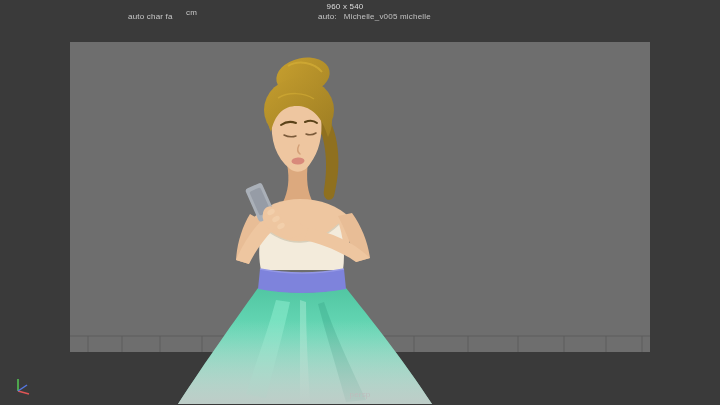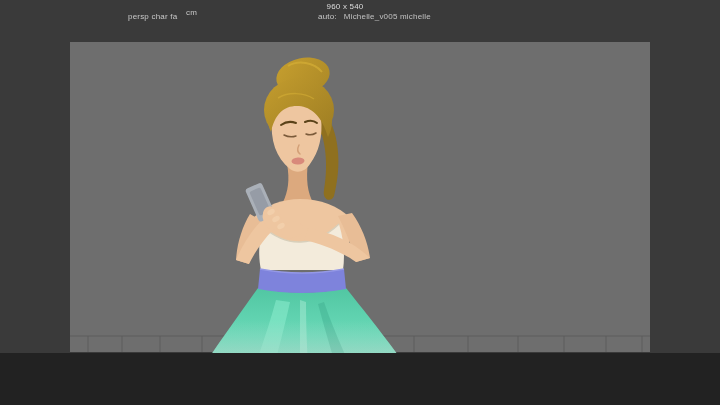--- a/index.html
+++ b/index.html
@@ -1,18 +1,18 @@
 <!DOCTYPE html>
 <html><head>
 <meta charset="utf-8">
 <style>
   html,body{margin:0;padding:0;background:#222;}
   .stage{
     position:relative;
-    width:720px;height:353px;
+    width:720px;height:405px;
     background:#3a3a3a;
     overflow:hidden;
     font-family:"Liberation Sans", sans-serif;
   }
   .gate{
     position:absolute;
     left:70px;top:42px;width:580px;height:310px;
     background:#6e6e6e;
   }
   .hud{
@@ -133,21 +133,21 @@
         <path d="M 306,134 Q 311,136 316,133" fill="none" stroke="#7a5a3a" stroke-width="1.5" stroke-linecap="round"></path>
         <path d="M 299,145 Q 296,151 300,154" fill="none" stroke="#d3a077" stroke-width="1.5" stroke-linecap="round"></path>
         <ellipse cx="298" cy="161" rx="6.5" ry="3.6" fill="#d8897b" transform="rotate(-4 298 161)"></ellipse>
         <path d="M 268,120 C 270,96 284,87 302,89 C 321,91 332,104 332,121 C 332,128 330,133 328,137 C 322,116 311,107 299,106 C 285,105 275,113 271,132 C 269,128 268,124 268,120 Z" fill="url(#hairGrad)"></path>
         <path d="M 278,98 C 288,92 304,92 314,99" fill="none" stroke="#d4ae36" stroke-width="1.5" opacity="0.6"></path>
       </g>
     </g>
   </svg>
 
   <div class="hud hud-res">960 x 540</div>
-  <div class="hud hud-left">persp char fa</div>
+  <div class="hud hud-left">auto char fa</div>
   <div class="hud hud-units">cm</div>
   <div class="hud hud-char"><span>auto:</span><span class="val">Michelle_v005 michelle</span></div>
   <div class="hud hud-cam">persp</div>
 
   <svg class="axis-gizmo" width="28" height="28" viewBox="0 0 28 28">
     <line x1="8" y1="21" x2="8" y2="9" stroke="#55c855" stroke-width="1.5"></line>
     <line x1="8" y1="21" x2="19" y2="24" stroke="#e05555" stroke-width="1.5"></line>
     <line x1="8" y1="21" x2="17" y2="15" stroke="#5577e0" stroke-width="1.5"></line>
   </svg>
 

